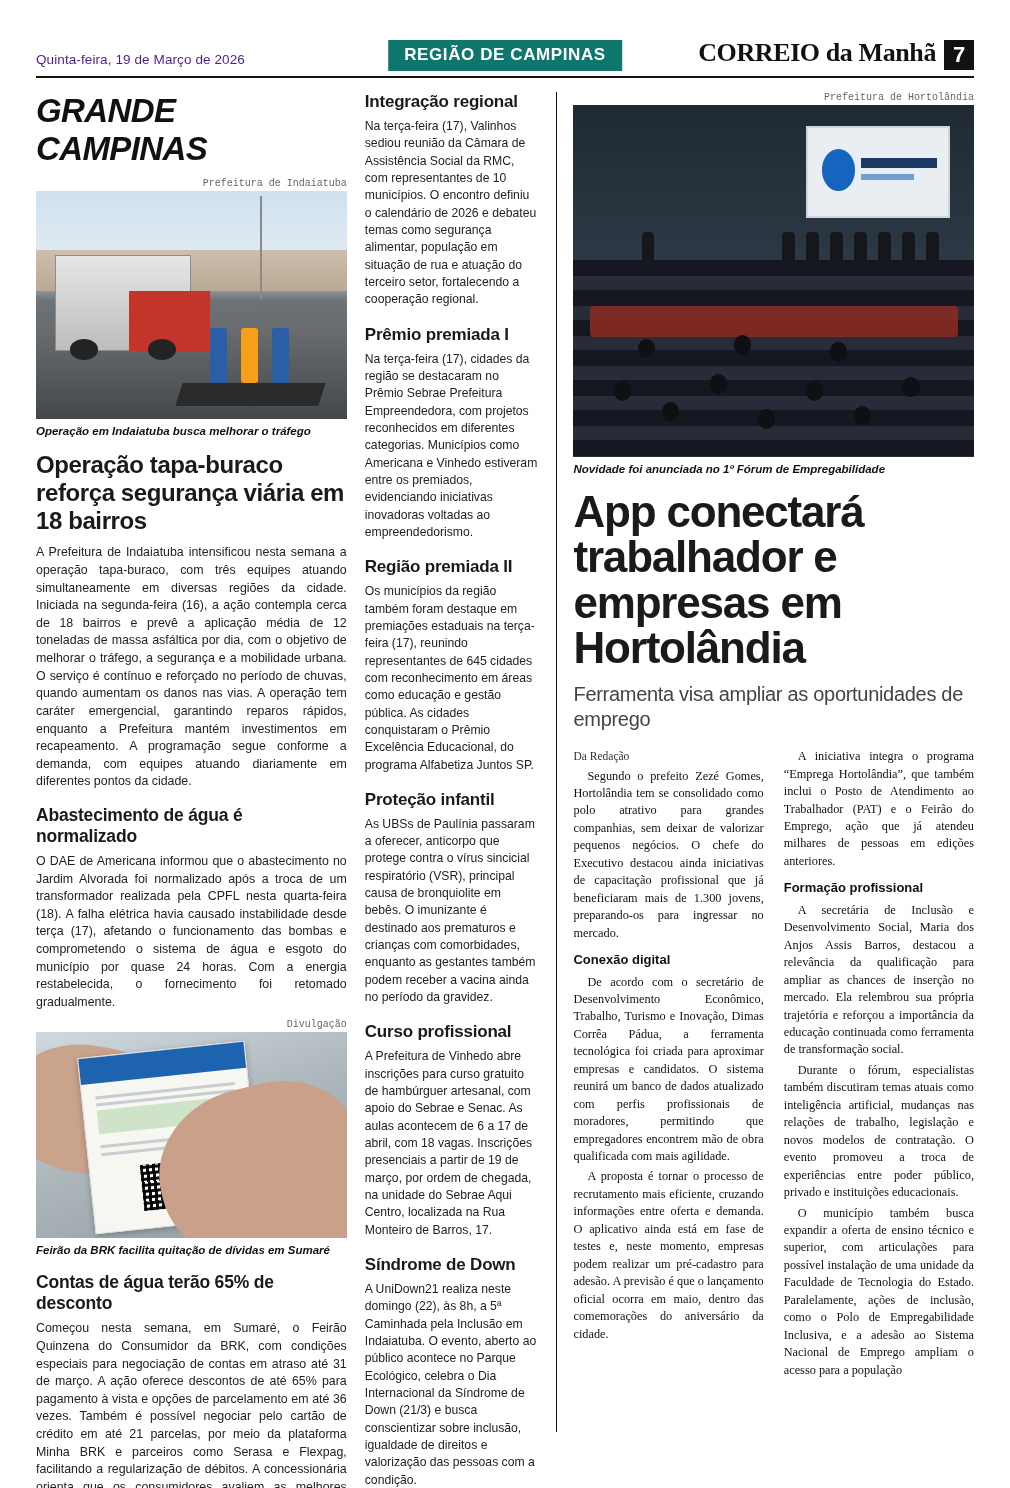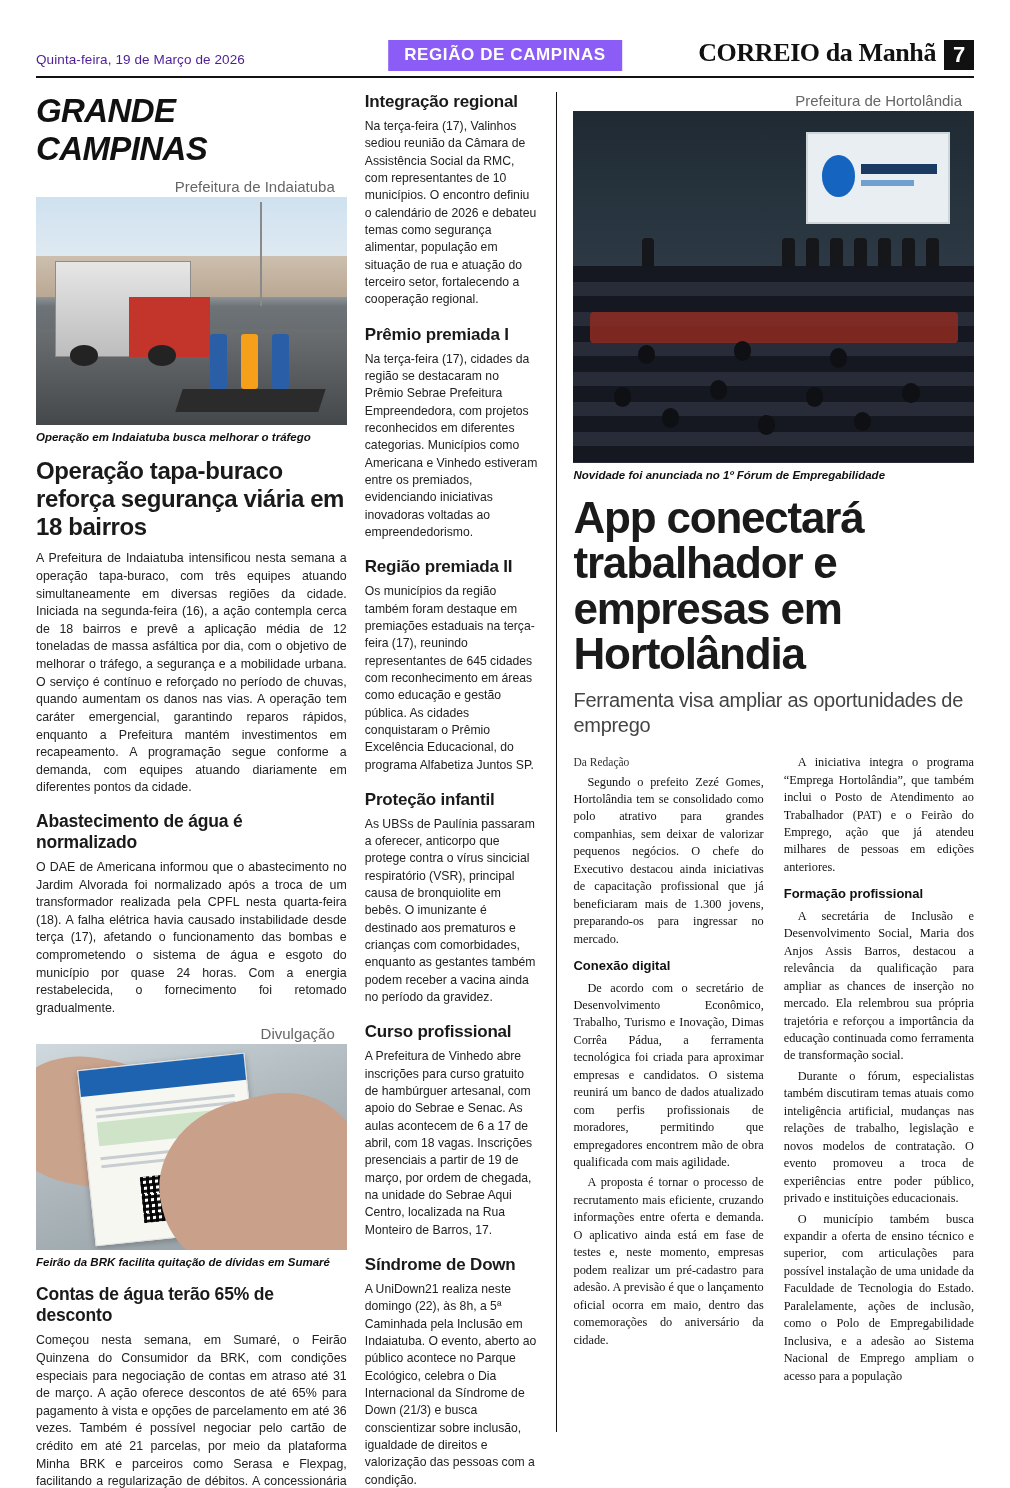--- a/index.html
+++ b/index.html
@@ -21,21 +21,21 @@
     display:flex; align-items:flex-end; justify-content:space-between;
     border-bottom:2px solid #111;
     padding-bottom:6px;
     position:relative;
   }
   .date {
     font-size:13.5px; color:#4c1d95; letter-spacing:.1px;
     padding-bottom:3px;
   }
   .section-tag {
-    background:#8b5cf6; color:#fff;
+    background:#0f766e; color:#fff;
     font-weight:bold; font-size:17px; letter-spacing:.6px;
     padding:5px 16px 6px 16px;
     position:absolute; left:50%; transform:translateX(-50%);
     bottom:5px;
     white-space:nowrap;
   }
   .brand-wrap { display:flex; align-items:flex-end; gap:8px; }
   .brand {
     font-family:"Liberation Serif", serif;
     font-weight:bold; font-size:26px; letter-spacing:-.4px;
@@ -52,21 +52,21 @@
     height:1340px;
   }
   .col-left { width:322px; }
   .col-mid  { width:180px; }
   .col-right{ width:432px; border-left:1px solid #111; padding-left:16px; }
   h1.head-grande {
     font-size:33px; font-weight:bold; letter-spacing:-.6px;
     margin:0 0 10px 0; color:#111;font-style:italic;
   }
   .credit {
-    font-size:15px; color:#666; text-align:right; margin:0 12px 2px 0;
+    font-size:10px; color:#666; text-align:right; margin:0 0 2px 0;font-family:Liberation Mono, monospace;
   }
   .photo {
     width:100%; position:relative; overflow:hidden;
   }
   .cap {
     font-size:11.5px; font-style:italic; font-weight:bold;
     color:#111; margin:5px 0 12px 0; line-height:1.3;
   }
   h2.headline {
     font-size:24px; font-weight:bold; line-height:1.16;

